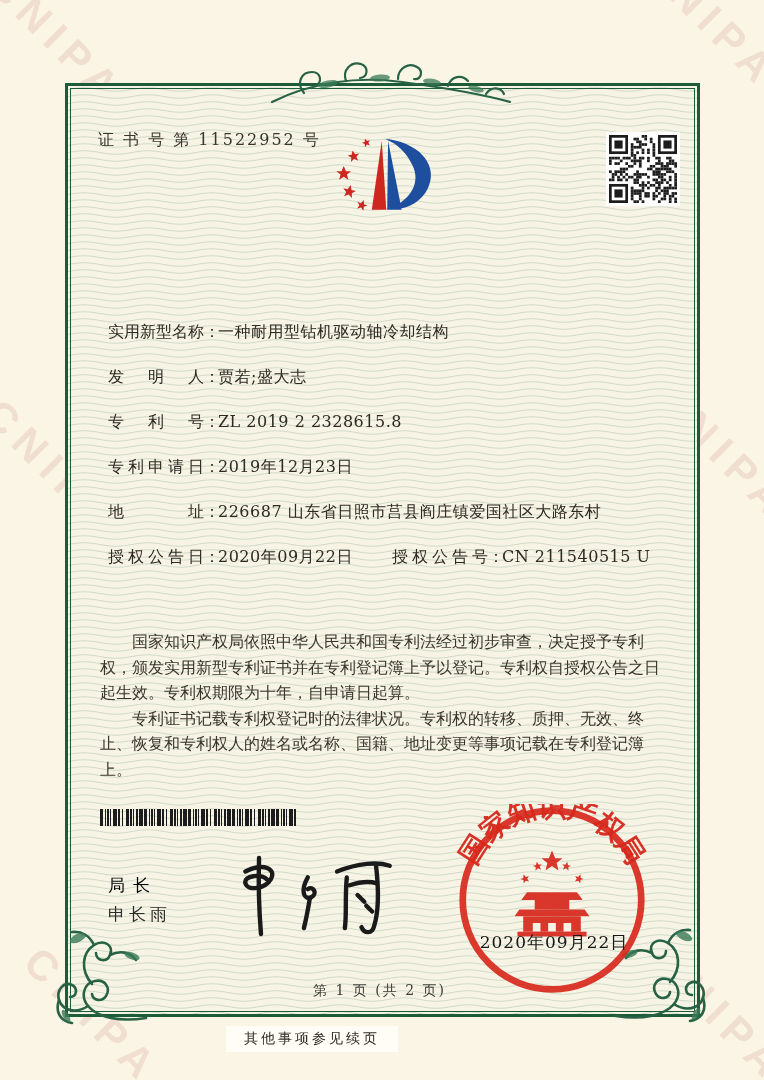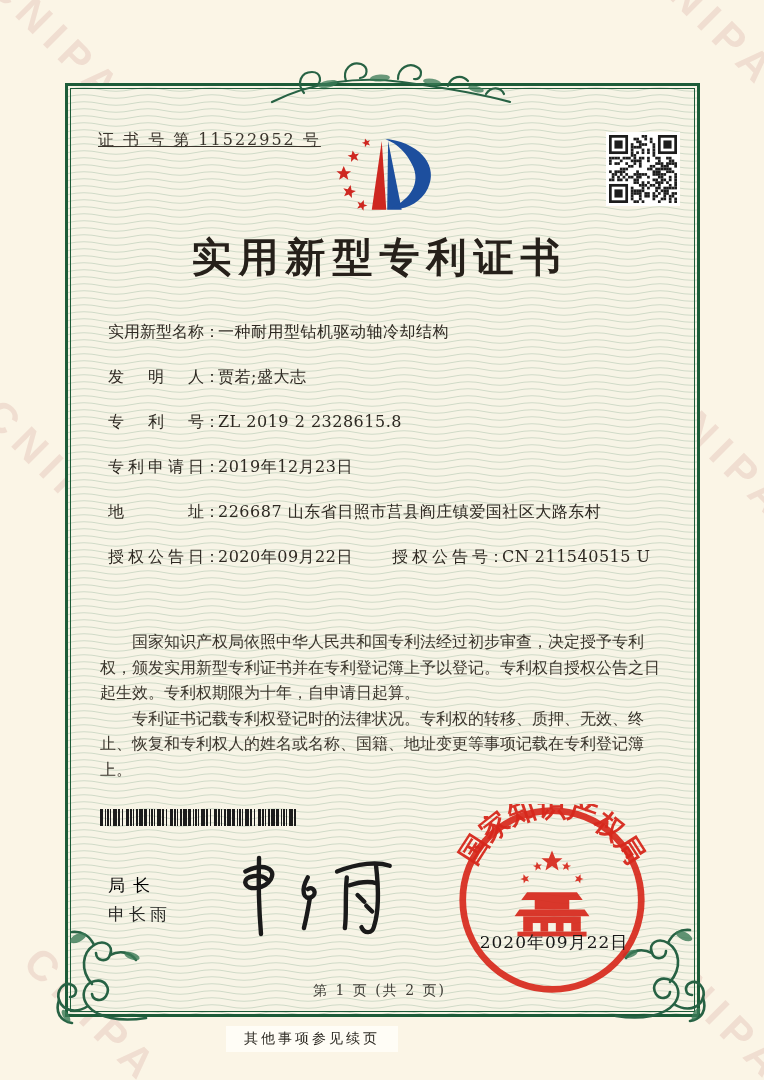--- a/index.html
+++ b/index.html
@@ -11,21 +11,21 @@
       transform:rotate(45deg);white-space:nowrap;pointer-events:none;}
   .wm.faint{opacity:.26;}
   
   .frame{position:absolute;left:65px;top:83px;width:629px;height:928px;z-index:2;
          border:3px solid #1d5c39;background:#f7f4e6;}
   .frame-inner{position:absolute;inset:2px;border:1px solid #1d5c39;}
   .waves{position:absolute;inset:0;width:100%;height:100%;}
   
   .orn{position:absolute;z-index:3;}
   
-  .cert-no{position:absolute;z-index:4;left:98px;top:130px;font-size:16px;letter-spacing:2px;color:#3a342c;text-decoration:underline;}
+  .cert-no{position:absolute;z-index:4;left:98px;top:130px;font-size:16px;letter-spacing:2px;color:#3a342c;}
   .logo{position:absolute;z-index:4;left:332px;top:132px;}
   .qr{position:absolute;z-index:4;left:606px;top:132px;width:74px;height:74px;background:#fff;
       display:flex;align-items:center;justify-content:center;}
   .title{position:absolute;z-index:4;left:65px;top:230px;width:629px;margin:0;text-align:center;
          font-size:40px;font-weight:bold;letter-spacing:7px;color:#26201a;}
   .fields{position:absolute;z-index:4;left:108px;top:322px;width:560px;font-size:16px;}
   .frow{height:25px;margin-bottom:20px;white-space:nowrap;}
   .flabel{display:inline-block;width:96px;text-align:justify;text-align-last:justify;vertical-align:top;}
   .fcolon{display:inline-block;width:14px;}
   .fvalue{letter-spacing:.5px;}
@@ -358,21 +358,20 @@
         <rect x="5.44" y="5.44" width="8.16" height="8.16" fill="#1c1c1c"></rect>
         <rect x="48.96" y="0" width="19.040000000000003" height="19.040000000000003" fill="#1c1c1c"></rect>
         <rect x="51.68000000000001" y="2.72" width="13.600000000000001" height="13.600000000000001" fill="#ffffff"></rect>
         <rect x="54.400000000000006" y="5.44" width="8.16" height="8.16" fill="#1c1c1c"></rect>
         <rect x="0" y="48.96" width="19.040000000000003" height="19.040000000000003" fill="#1c1c1c"></rect>
         <rect x="2.72" y="51.68000000000001" width="13.600000000000001" height="13.600000000000001" fill="#ffffff"></rect>
         <rect x="5.44" y="54.400000000000006" width="8.16" height="8.16" fill="#1c1c1c"></rect>
       </svg>
   </div>
 
-  <h1 class="title">实用新型专利证书</h1>
 
   <div class="fields">
     <div class="frow">
       <span class="flabel">实用新型名称</span><span class="fcolon">：</span><span class="fvalue">一种耐用型钻机驱动轴冷却结构</span>
     </div>
     <div class="frow">
       <span class="flabel">发明人</span><span class="fcolon">：</span><span class="fvalue">贾若;盛大志</span>
     </div>
     <div class="frow">
       <span class="flabel">专利号</span><span class="fcolon">：</span><span class="fvalue">ZL 2019 2 2328615.8</span>

